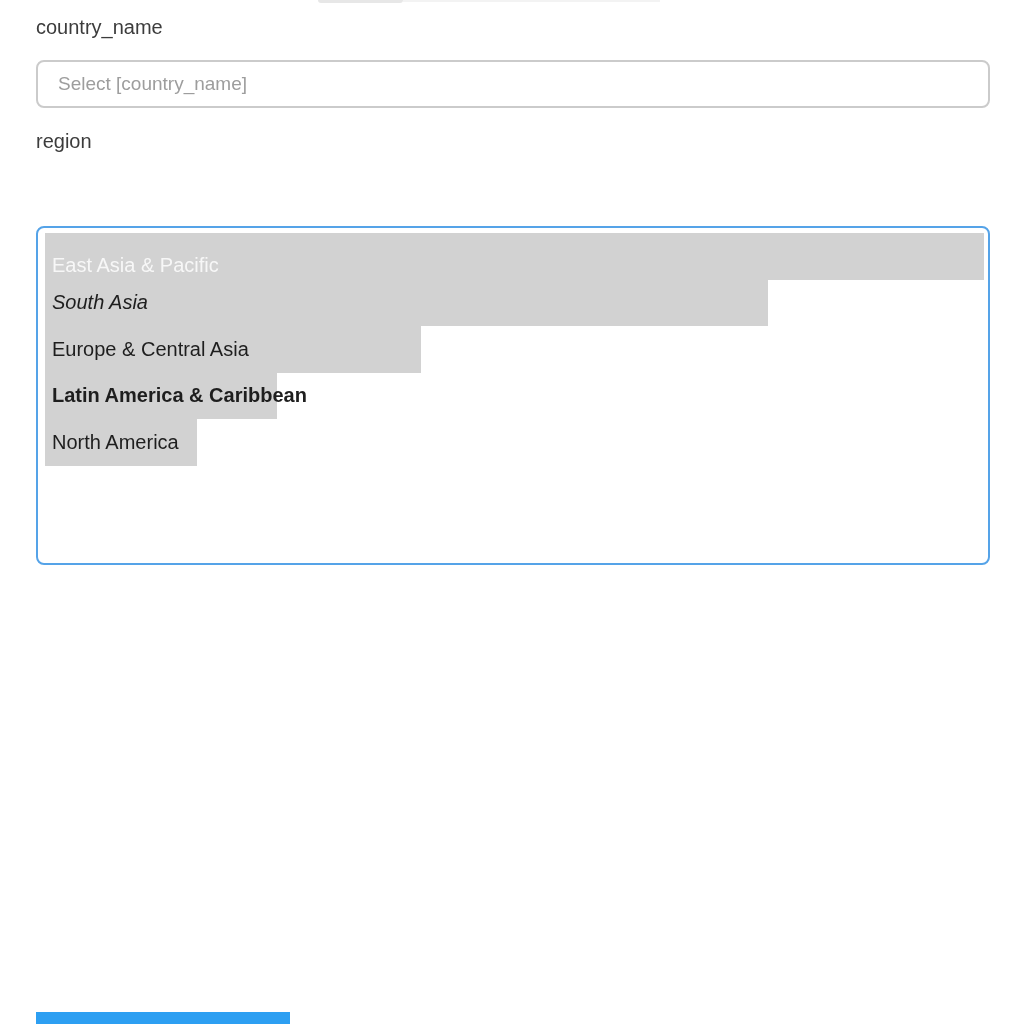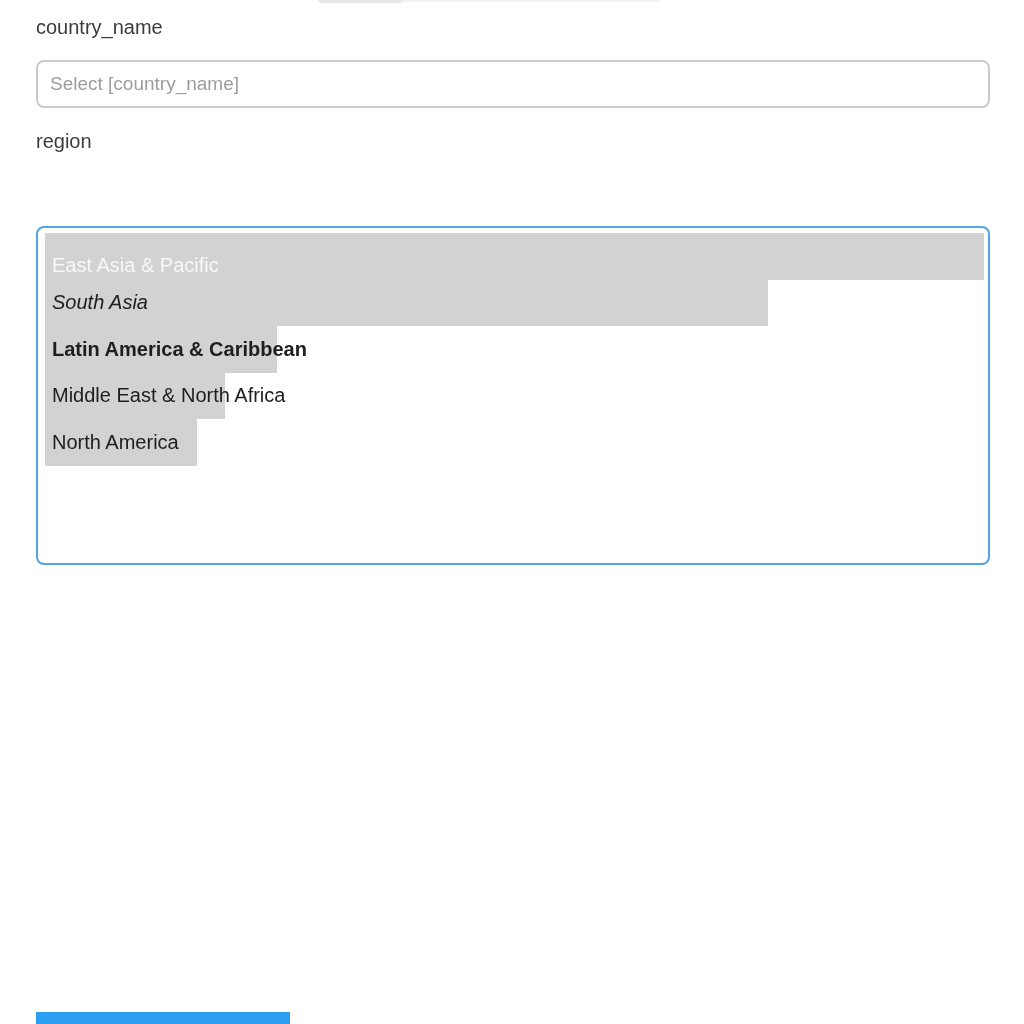--- a/index.html
+++ b/index.html
@@ -47,21 +47,21 @@
     position: absolute;
     left: 36px;
     width: 954px;
     height: 48px;
     box-sizing: border-box;
     border: 2px solid #cbcbcb;
     border-radius: 8px;
     background: #ffffff;
     display: flex;
     align-items: center;
-    padding-left: 12px;
+    padding-left: 20px;
     cursor: text;
   }
   .input-1 { top: 60px; }
   .input-2 { top: 174px; }
   .placeholder {
     font-size: 19px;
     color: #9d9d9d;
     white-space: nowrap;
   }
 
@@ -132,27 +132,27 @@
         <div class="bar" style="width: 939px;">
           <span class="opt-text">East Asia &amp; Pacific</span>
         </div>
       </div>
       <div class="option">
         <div class="bar" style="width: 723px; font-style: italic;">
           <span class="opt-text">South Asia</span>
         </div>
       </div>
       <div class="option">
-        <div class="bar" style="width: 232px; font-weight: bold;">
-          <span class="opt-text">Latin America &amp; Caribbean</span>
+        <div class="bar" style="width: 376px;">
+          <span class="opt-text">Europe &amp; Central Asia</span>
         </div>
       </div>
       <div class="option">
-        <div class="bar" style="width: 180px;">
-          <span class="opt-text">Middle East &amp; North Africa</span>
+        <div class="bar" style="width: 232px; font-weight: bold;">
+          <span class="opt-text">Latin America &amp; Caribbean</span>
         </div>
       </div>
       <div class="option">
         <div class="bar" style="width: 152px;">
           <span class="opt-text">North America</span>
         </div>
       </div>
     </div>
 
   <div class="bottom-artifact"></div>

